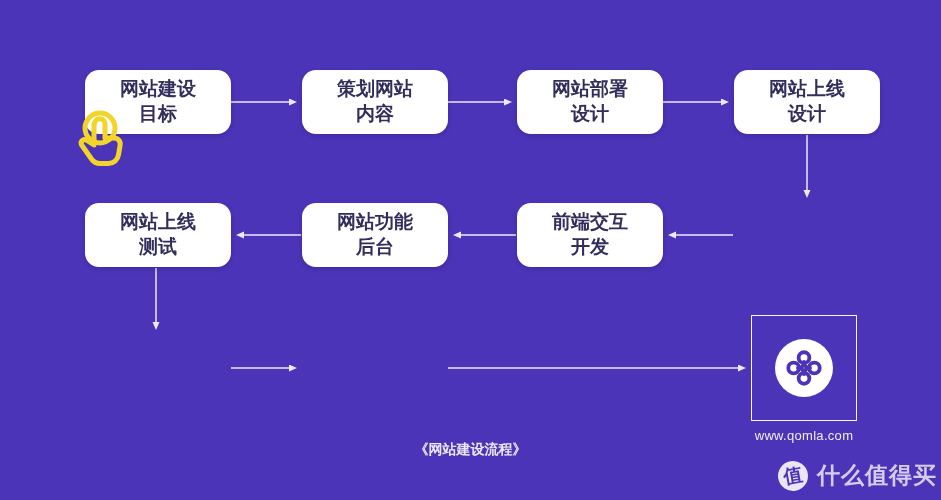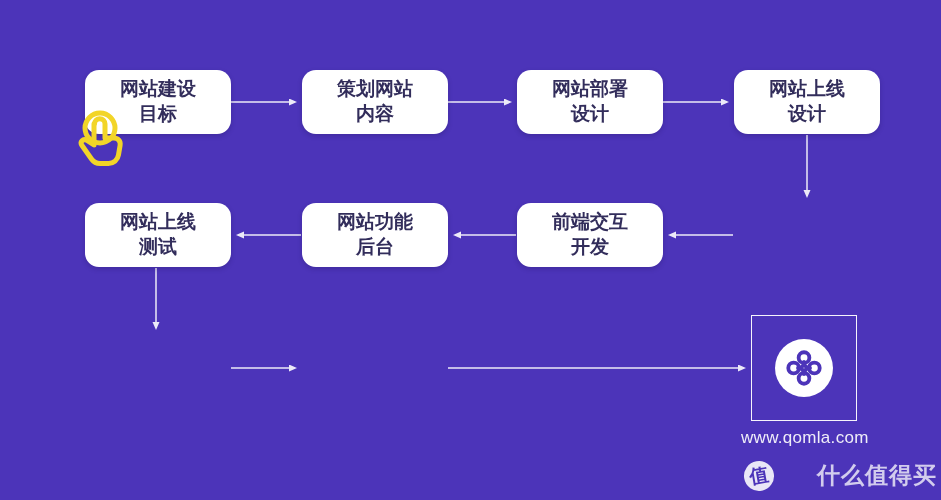--- a/index.html
+++ b/index.html
@@ -47,21 +47,21 @@
     display:flex; align-items:center; justify-content:center;
   }
   .logo-circle {
     width:58px; height:58px; border-radius:50%;
     background:#ffffff;
     display:flex; align-items:center; justify-content:center;
   }
   .logo-url {
     position:absolute; left:741px; top:428px; width:126px;
     text-align:center;
-    color:#EFEDF8; font-size:17px; letter-spacing:0.3px;
+    color:#EFEDF8; font-size:13px; letter-spacing:0.3px;
   }
 
   
   .caption {
     position:absolute; left:0; top:441px; width:941px;
     text-align:center;
     color:#EAE7F7; font-size:14px; font-weight:bold;
   }
 
   
@@ -77,21 +77,20 @@
     background:rgba(255,255,255,0.88);
     color:#4C34B9;
     font-size:19px; font-weight:bold;
     display:flex; align-items:center; justify-content:center;
     transform:rotate(-10deg);
   }
   .wm-text {
     color:rgba(255,255,255,0.75);
     font-size:23px; font-weight:bold;
     letter-spacing:1px;
-    margin-left:34px;
   }
 </style>
 </head>
 <body>
 
 <div id="canvas">
 
   <svg id="arrows" width="941" height="500" viewBox="0 0 941 500">
     <defs>
       <marker id="ah" markerWidth="9" markerHeight="8" refX="6" refY="3.5" orient="auto" markerUnits="userSpaceOnUse">
@@ -159,19 +158,20 @@
           <path d="M30,22.5 A7.5,7.5 0 0 0 37.5,30"></path>
           <path d="M37.5,30 A7.5,7.5 0 0 0 30,37.5"></path>
           <path d="M30,37.5 A7.5,7.5 0 0 0 22.5,30"></path>
           <path d="M22.5,30 A7.5,7.5 0 0 0 30,22.5"></path>
         </g>
       </svg>
     </div>
   </div>
   <div class="logo-url">www.qomla.com</div>
 
+  <div class="caption">《网站建设流程》</div>
 
   <div class="watermark">
     <span class="wm-badge">值</span>
     <span class="wm-text">什么值得买</span>
   </div>
 
 </div>
 
 </body></html>

